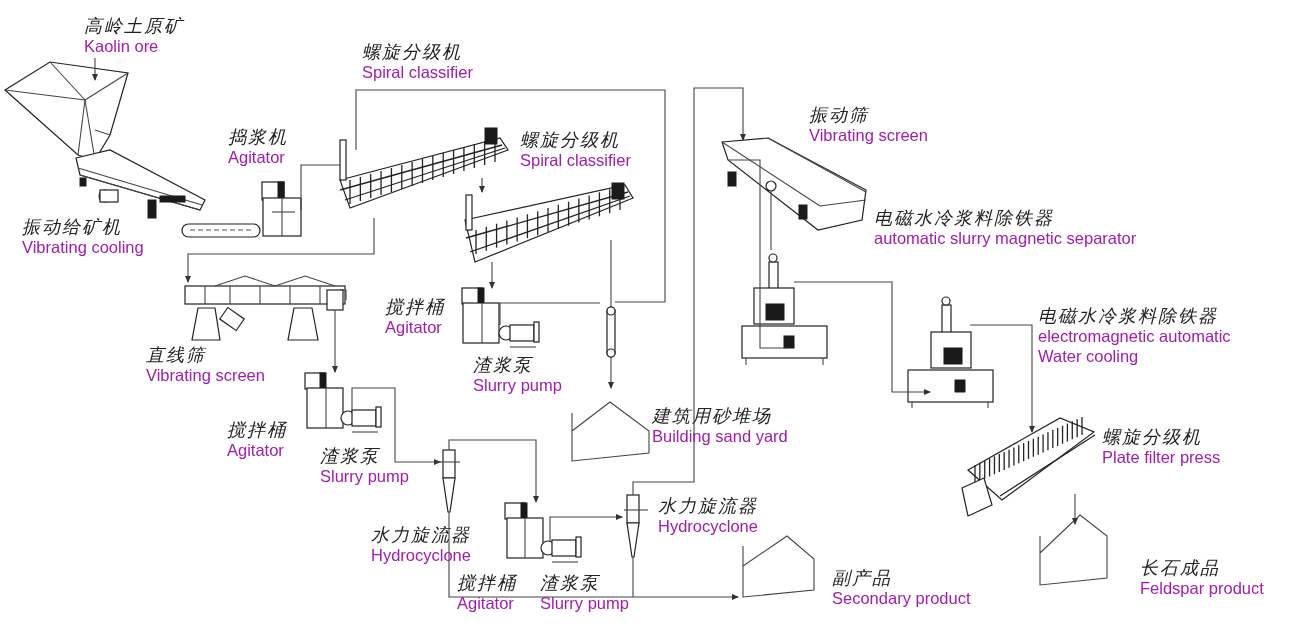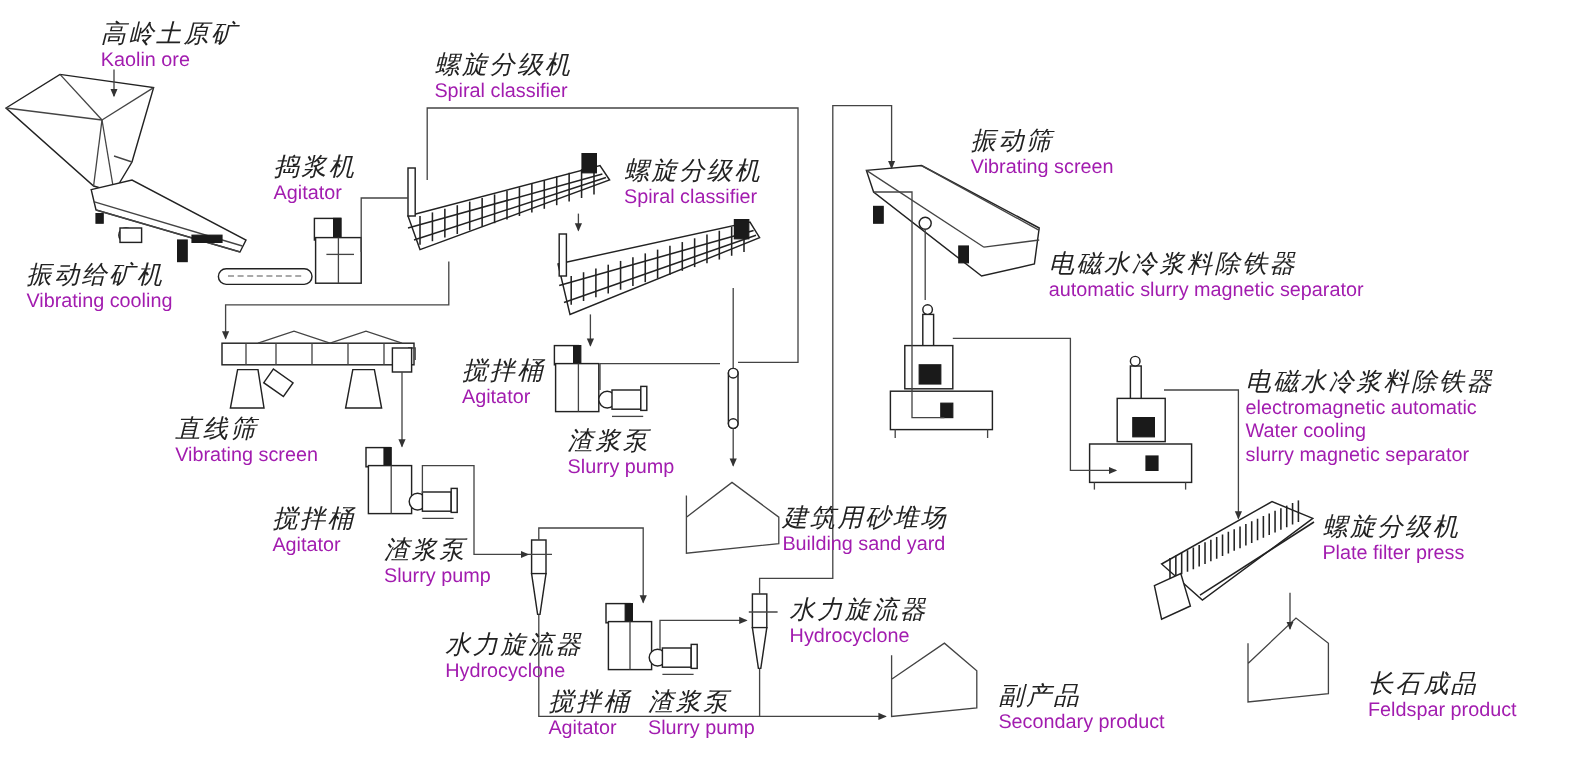--- a/index.html
+++ b/index.html
@@ -1,20 +1,20 @@
 <!DOCTYPE html>
 <html><head>
 <meta charset="utf-8">
 <style>
   html, body { margin: 0; padding: 0; background: #ffffff; }
   body { width: 1310px; height: 636px; position: relative; overflow: hidden;
          font-family: "Liberation Sans", "DejaVu Sans", sans-serif; color: #1a1a1a; }
   #canvas { position: absolute; left: 0; top: 0; width: 1310px; height: 636px; }
   .lbl { position: absolute; line-height: 1.18; white-space: nowrap; }
-  .zh { font-family: Liberation Serif, serif; font-size: 21px; letter-spacing: 2px; color: #222; font-style: italic; }
+  .zh { font-family: Liberation Serif, serif; font-size: 18px; letter-spacing: 2px; color: #222; font-style: italic; }
   .en { font-size: 16.5px; color: #a21caf; display: block; }
   svg .ln { stroke: #444; stroke-width: 1.1; fill: none; }
   svg .eq { stroke: #222; stroke-width: 1.2; fill: #fff; }
   svg .dk { fill: #1a1a1a; stroke: #1a1a1a; }
   svg .grid { stroke: #222; stroke-width: 1.3; }
 </style>
 </head>
 <body>
 
 <svg id="canvas" viewBox="0 0 1310 636" width="1310" height="636">
@@ -344,41 +344,40 @@
   <span class="en">Agitator</span>
 </div>
 <div class="lbl" style="left:540px;top:573px">
   <span class="zh">渣浆泵</span>
   <span class="en">Slurry pump</span>
 </div>
 <div class="lbl" style="left:658px;top:496px">
   <span class="zh">水力旋流器</span>
   <span class="en">Hydrocyclone</span>
 </div>
-<div class="lbl" style="left:652px;top:419px">
+<div class="lbl" style="left:652px;top:406px">
   <span class="zh">建筑用砂堆场</span>
   <span class="en">Building sand yard</span>
 </div>
 <div class="lbl" style="left:832px;top:568px">
   <span class="zh">副产品</span>
   <span class="en">Secondary product</span>
 </div>
 <div class="lbl" style="left:809px;top:105px">
   <span class="zh">振动筛</span>
   <span class="en">Vibrating screen</span>
 </div>
 <div class="lbl" style="left:874px;top:208px">
   <span class="zh">电磁水冷浆料除铁器</span>
   <span class="en">automatic slurry magnetic separator</span>
 </div>
 <div class="lbl" style="left:1038px;top:306px">
   <span class="zh">电磁水冷浆料除铁器</span>
   <span class="en">electromagnetic automatic</span>
   <span class="en">Water cooling</span>
-  <span class="en">slurry magnetic separator</span>
 </div>
 <div class="lbl" style="left:1102px;top:427px">
   <span class="zh">螺旋分级机</span>
   <span class="en">Plate filter press</span>
 </div>
 <div class="lbl" style="left:1140px;top:558px">
   <span class="zh">长石成品</span>
   <span class="en">Feldspar product</span>
 </div>
 

